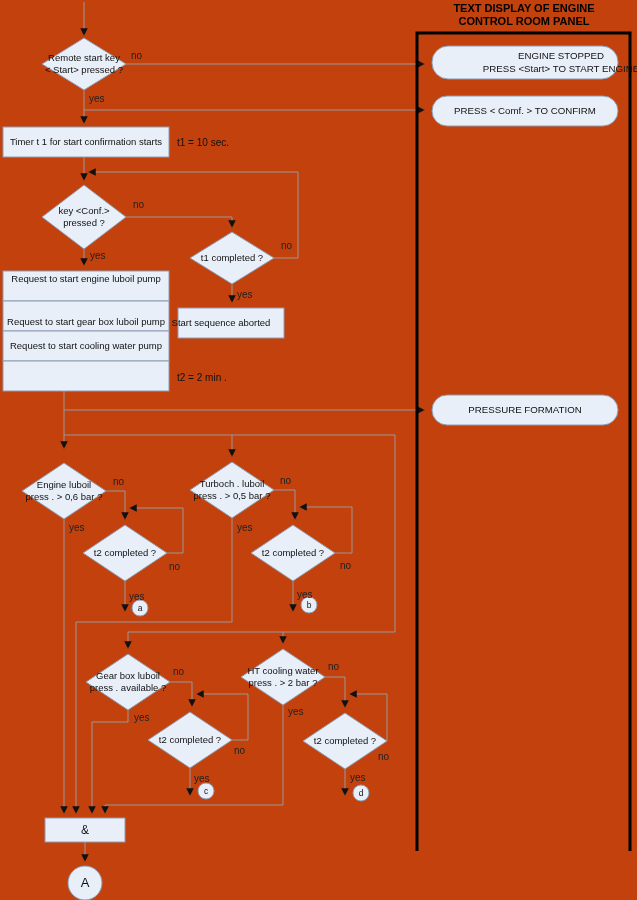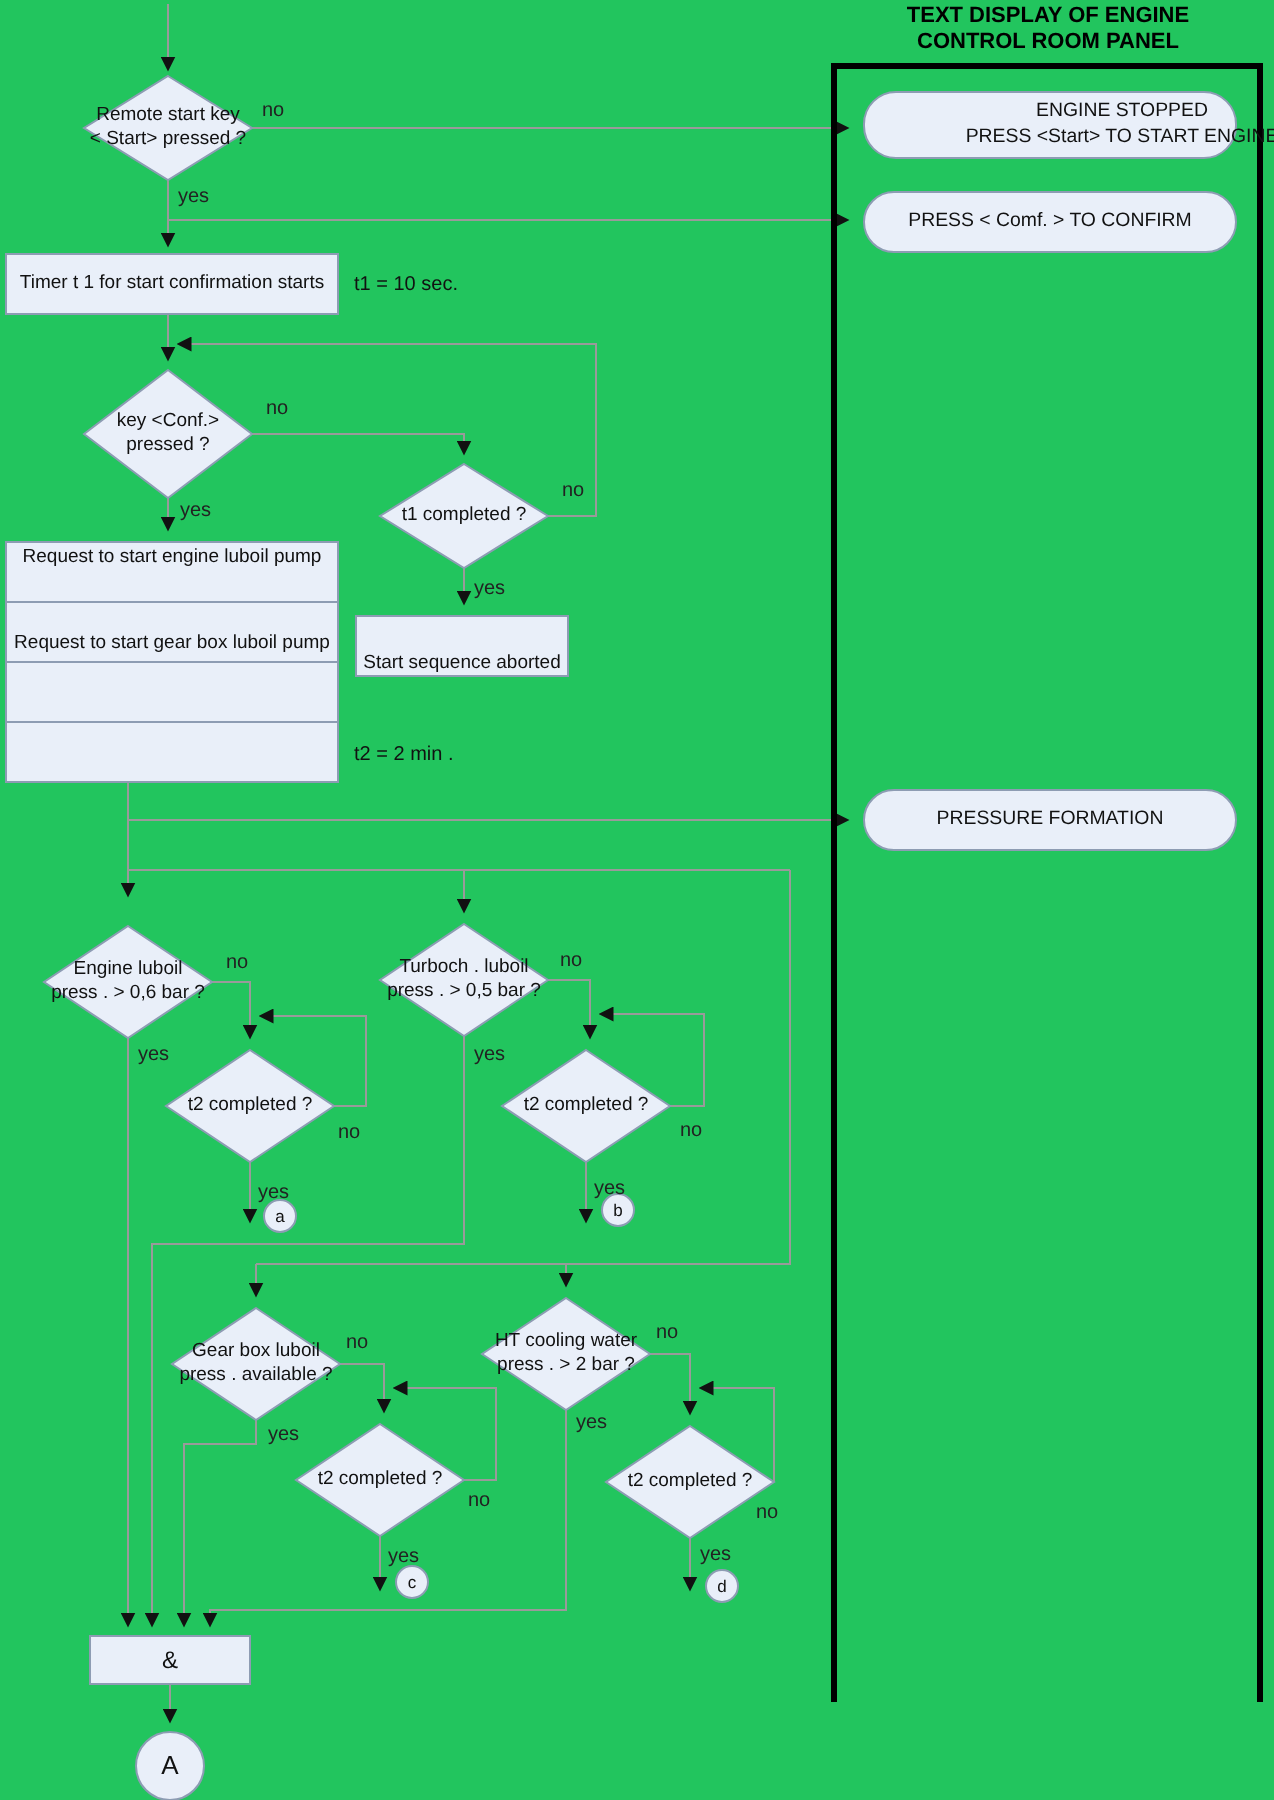--- a/index.html
+++ b/index.html
@@ -1,16 +1,16 @@
 <!DOCTYPE html>
 <html><head>
 <meta charset="utf-8">
 <style>
   html,body{margin:0;padding:0;background:#fff;}
-  #stage{position:relative;width:637px;height:900px;background:#22c55e;overflow:hidden;
+  #stage{position:relative;width:637px;height:900px;background:#c2410c;overflow:hidden;
          font-family:"Liberation Sans",sans-serif;color:#111;}
   svg{position:absolute;left:0;top:0;}
   .txt{position:absolute;display:flex;flex-direction:column;align-items:center;
        justify-content:center;text-align:center;font-size:9.5px;line-height:1.25;color:#111;}
   .txt span{white-space:nowrap;}
   .lbl{position:absolute;font-size:10px;color:#222;white-space:nowrap;}
   .note{position:absolute;font-size:10px;color:#111;white-space:nowrap;}
   .conn{position:absolute;display:flex;align-items:center;justify-content:center;
         font-size:8.5px;color:#111;}
   .title{position:absolute;left:417px;top:2px;width:214px;text-align:center;
@@ -122,28 +122,31 @@
   <div class="txt" style="left:3px;top:127px;width:166px;height:30px;">
     <span>Timer t 1 for start confirmation starts</span>
   </div>
   <div class="txt" style="left:42px;top:203px;width:84px;height:28px;">
     <span>key &lt;Conf.&gt;</span>
     <span>pressed  ?</span>
   </div>
   <div class="txt" style="left:190px;top:250px;width:84px;height:16px;">
     <span>t1 completed ?</span>
   </div>
-  <div class="txt" style="left:178px;top:308px;width:106px;height:30px;justify-content:flex-end;">
+  <div class="txt" style="left:168px;top:308px;width:106px;height:30px;">
     <span>Start sequence aborted</span>
   </div>
   <div class="txt" style="left:3px;top:271px;width:166px;height:16px;">
     <span>Request to start engine luboil pump</span>
   </div>
   <div class="txt" style="left:3px;top:301px;width:166px;height:42px;">
     <span>Request to start gear box luboil pump</span>
+  </div>
+  <div class="txt" style="left:3px;top:331px;width:166px;height:30px;">
+    <span>Request to start cooling water pump</span>
   </div>
   <div class="txt" style="left:22px;top:477px;width:84px;height:28px;">
     <span>Engine luboil</span>
     <span>press . &gt; 0,6 bar ?</span>
   </div>
   <div class="txt" style="left:190px;top:476px;width:84px;height:28px;">
     <span>Turboch . luboil</span>
     <span>press . &gt; 0,5 bar ?</span>
   </div>
   <div class="txt" style="left:83px;top:545px;width:84px;height:16px;">

